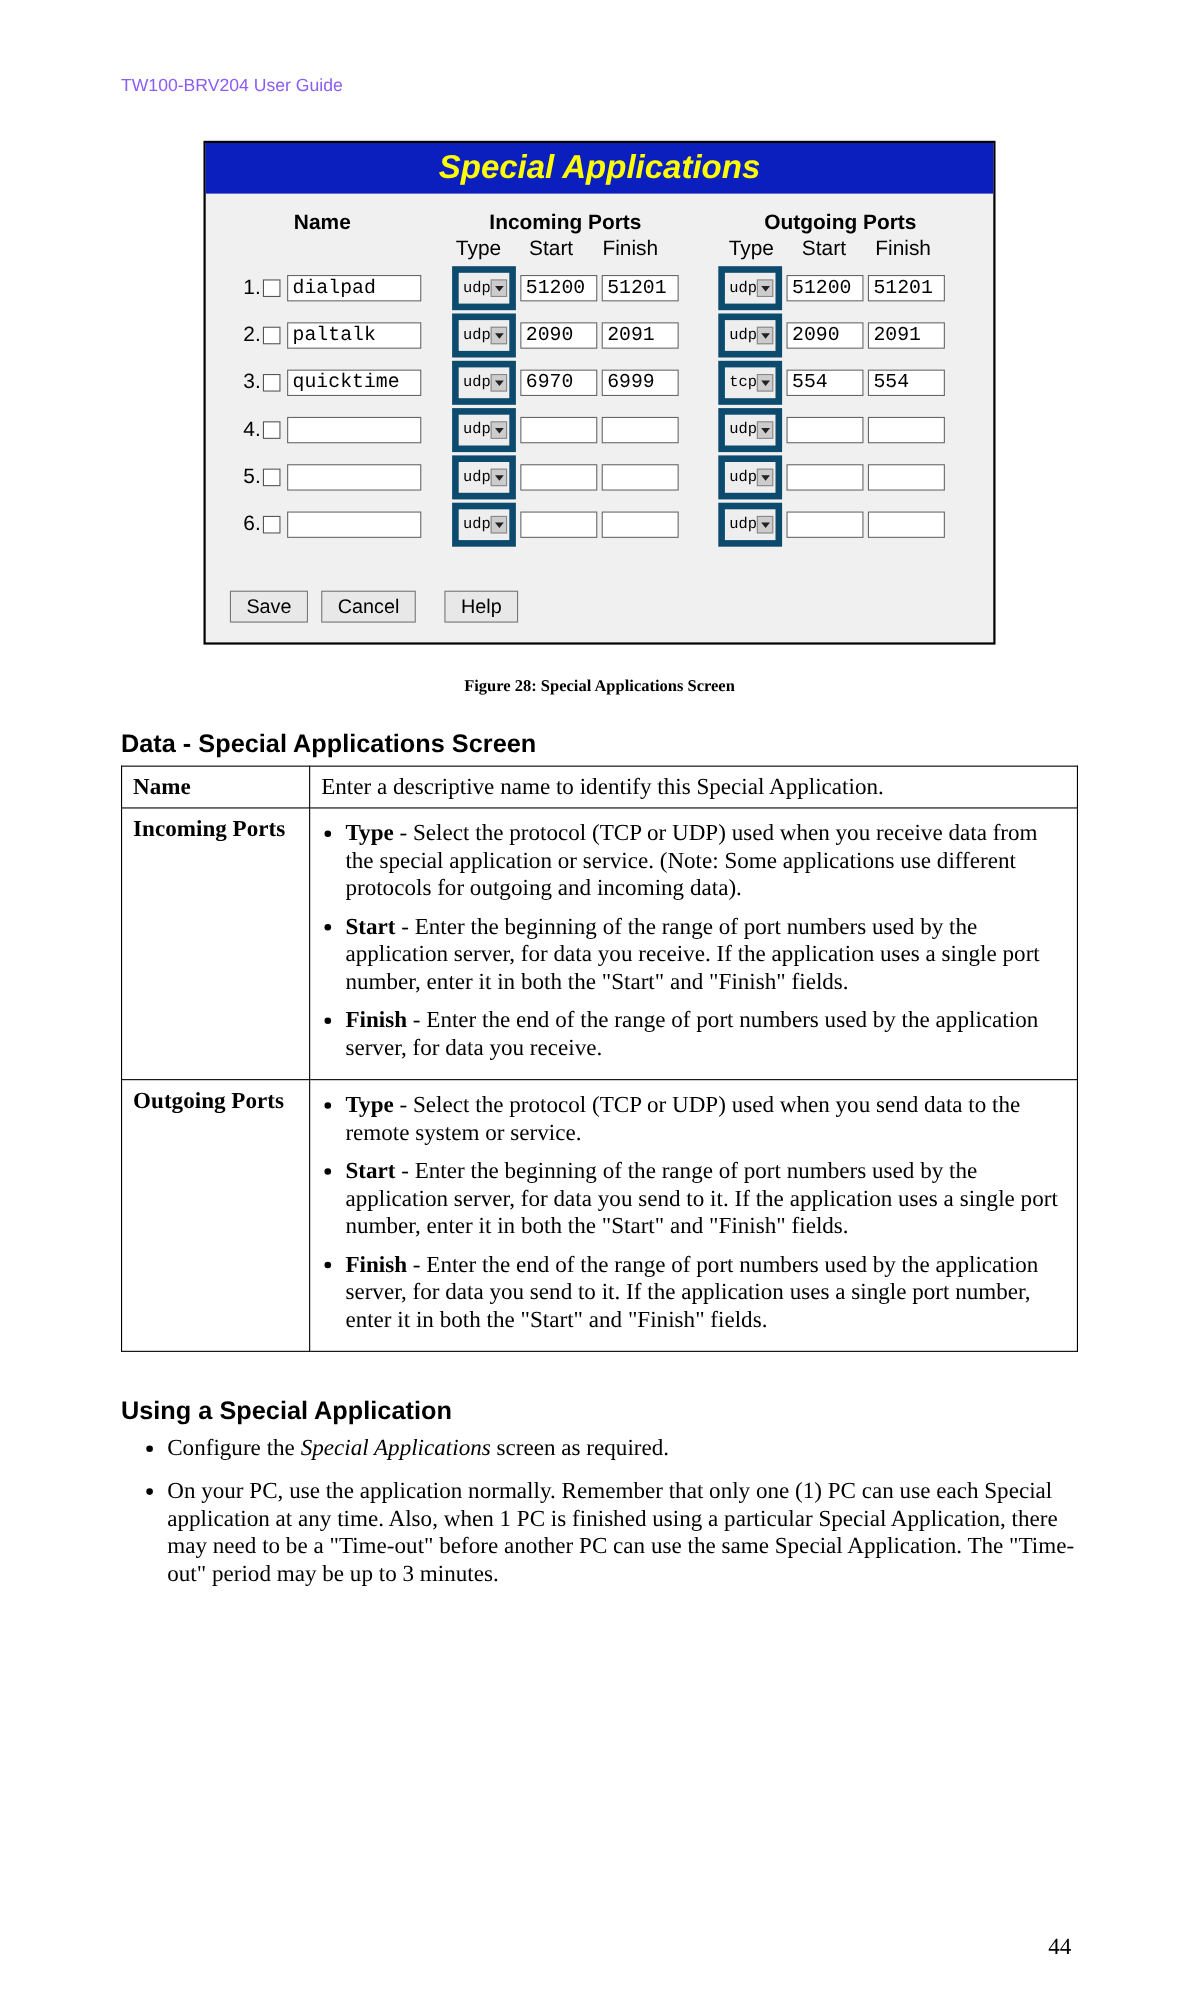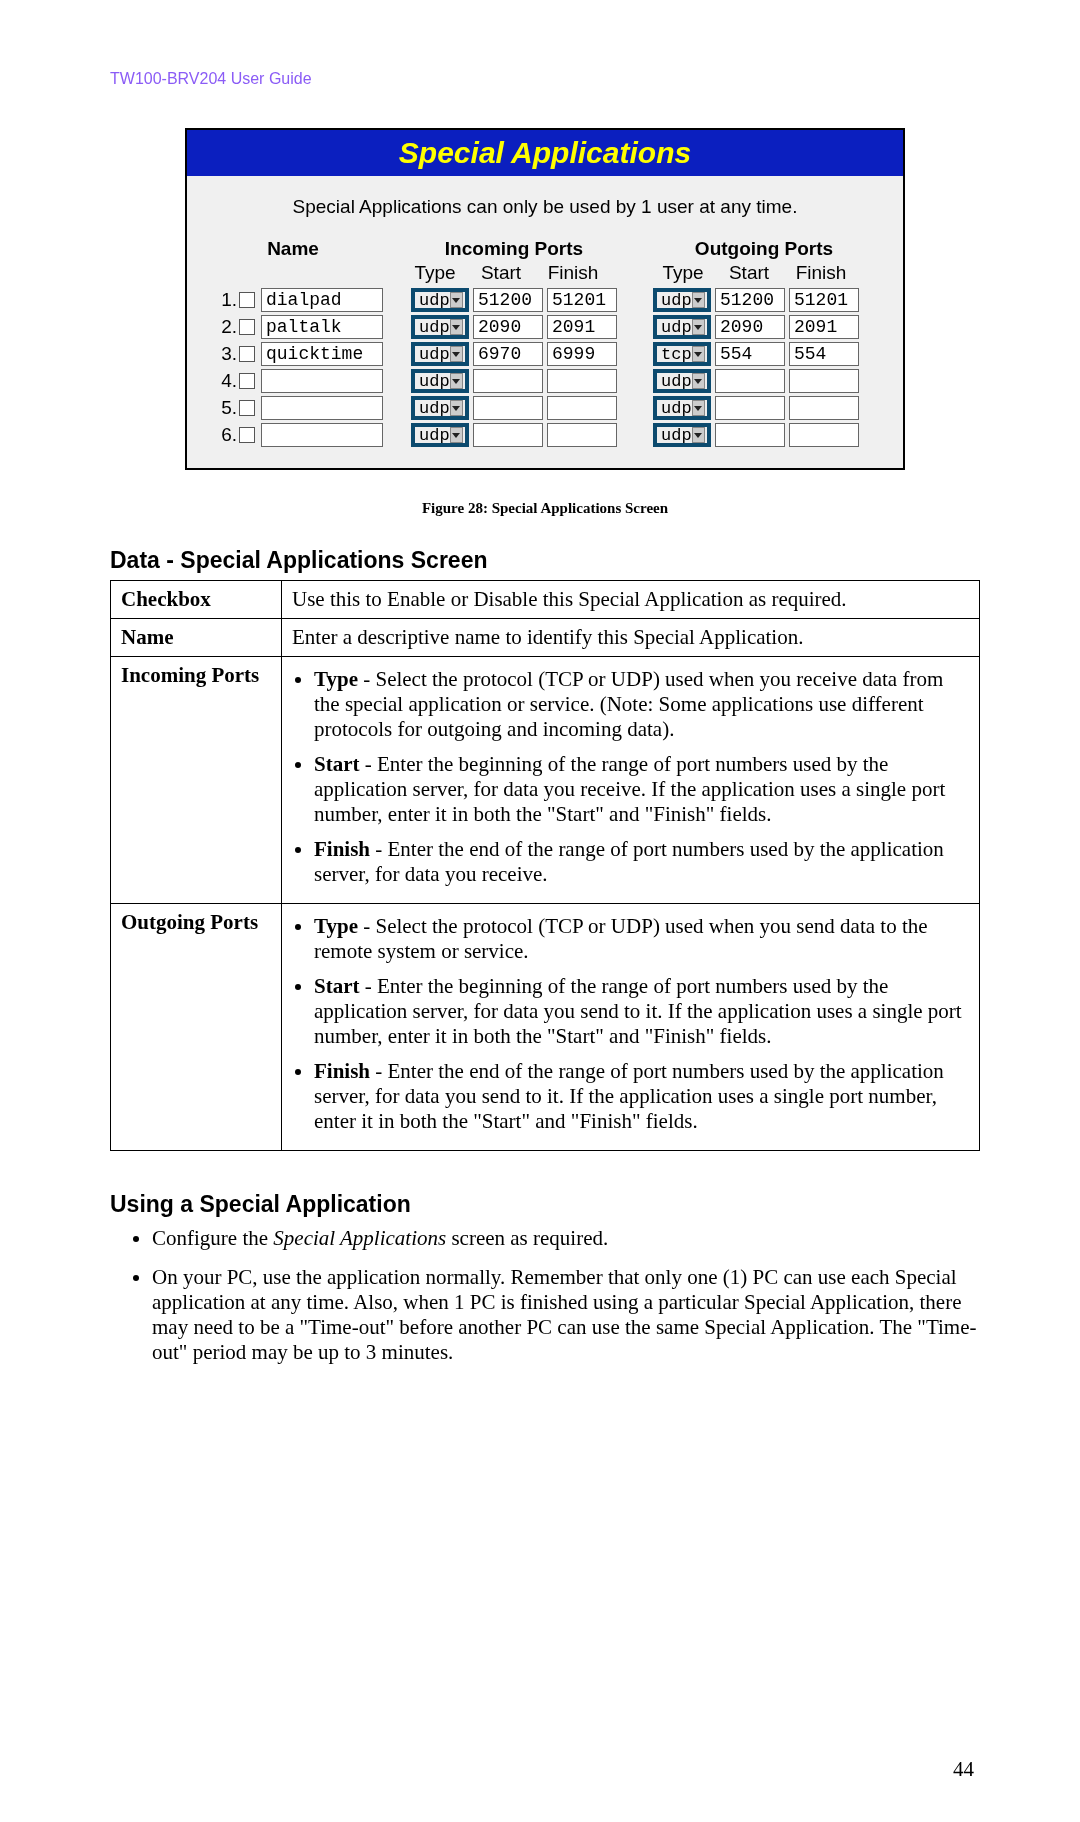--- a/index.html
+++ b/index.html
@@ -99,24 +99,24 @@
     font-size: 18px;
     height: 24px;
     box-sizing: border-box;
     border: 1px solid #666;
     background: #fff;
     padding: 0 4px;
   }
   .name-in { width: 122px; margin-right: 28px;}
   .sel {
     font-family: "Courier New", monospace;
-    font-size: 17px;
-    height: 24px;
+    font-size: 14px;
+    height: 40px;
     width: 58px;
-    border: 4px solid #0c4a6e;
+    border: 6px solid #0c4a6e;
     background: #eee;
     display: flex;
     align-items: center;
     justify-content: space-between;
     padding: 0 2px 0 4px;
     box-sizing: border-box;
   }
   .sel .caret {
     width: 14px; height: 14px;
     background: #ccc;
@@ -203,21 +203,20 @@
 <body>
 
 <div class="page">
 
   <div class="running-header">TW100-BRV204 User Guide</div>
 
   <div class="panel-wrap">
     <div class="panel">
       <div class="panel-titlebar">Special Applications</div>
       <div class="panel-body">
-        <div class="panel-note">Special Applications can only be used by 1 user at any time.</div>
 
         <div class="hdr-row">
           <div class="hdr-name">Name</div>
           <div class="group-head group-in">Incoming Ports</div>
           <div class="group-head group-out">Outgoing Ports</div>
         </div>
         <div class="sub-row">
           <div class="sub-spacer"></div>
           <div style="width:28px"></div>
           <div class="sub-cell sub-type">Type</div>
@@ -333,34 +332,36 @@
               <div class="col-gap"></div>
               <div class="sel">
                 <span>udp</span>
                 <span class="caret"></span>
               </div>
               <input class="txt port-in" value="" style="">
               <input class="txt port-in" value="" style="">
             </div>
           </div>
 
+        <div class="btn-row">
+          <div class="btn">Save</div>
+          <div class="btn">Cancel</div>
+          <div style="width:14px"></div>
+          <div class="btn">Help</div>
+        </div>
       </div>
     </div>
   </div>
 
   <div class="caption">Figure 28: Special Applications Screen</div>
 
   <div class="section-h">Data - Special Applications Screen</div>
 
   <table class="data-table">
     <tbody>
-        <tr>
-      <td>Checkbox</td>
-      <td>Use this to Enable or Disable this Special Application as required.</td>
-    </tr>
     <tr>
       <td>Name</td>
       <td>Enter a descriptive name to identify this Special Application.</td>
     </tr>
     <tr>
       <td>Incoming Ports</td>
       <td>
         <ul>
           <li><b>Type</b><span> - Select the protocol (TCP or UDP) used when you receive data from the special application or service. (Note: Some applications use different protocols for outgoing and incoming data).</span></li>
           <li><b>Start</b><span> - Enter the beginning of the range of port numbers used by the application server, for data you receive. If the application uses a single port number, enter it in both the "Start" and "Finish" fields.</span></li>

